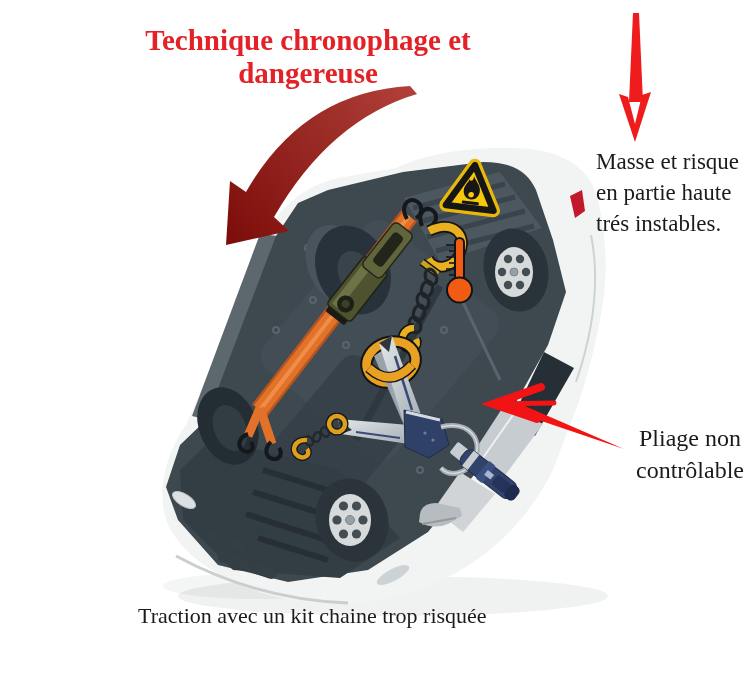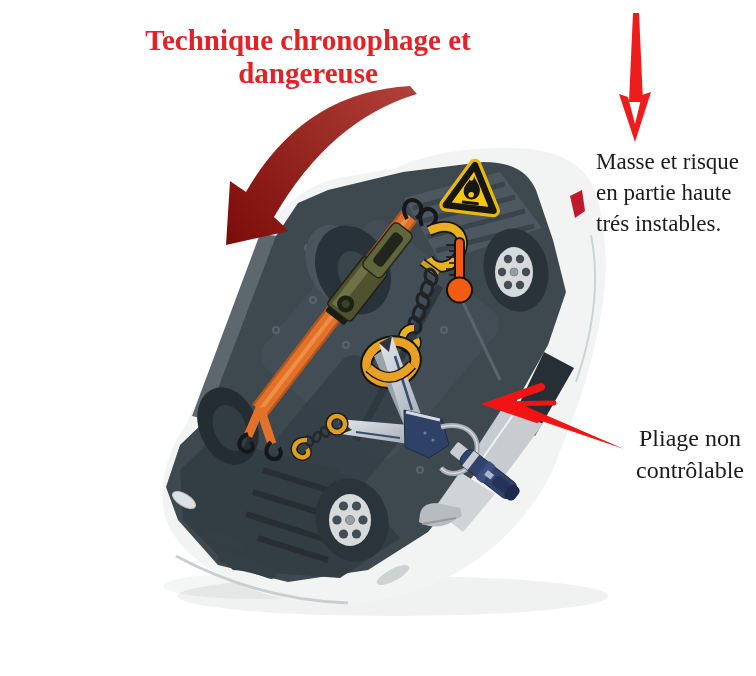--- a/index.html
+++ b/index.html
@@ -274,13 +274,14 @@
       <path d="M 546,403 L 487,404" stroke="#f21414" stroke-width="5" stroke-linecap="round"></path>
     </g>
   </svg>
 
   <div id="title" class="txt">Technique chronophage et dangereuse</div>
   <div id="note-masse" class="txt">Masse et risque
 en partie haute
 trés instables.</div>
   <div id="note-pliage" class="txt">Pliage non
 contrôlable</div>
+  <div id="caption" class="txt">Traction avec un kit chaine trop risquée</div>
 </div>
 
 </body></html>

